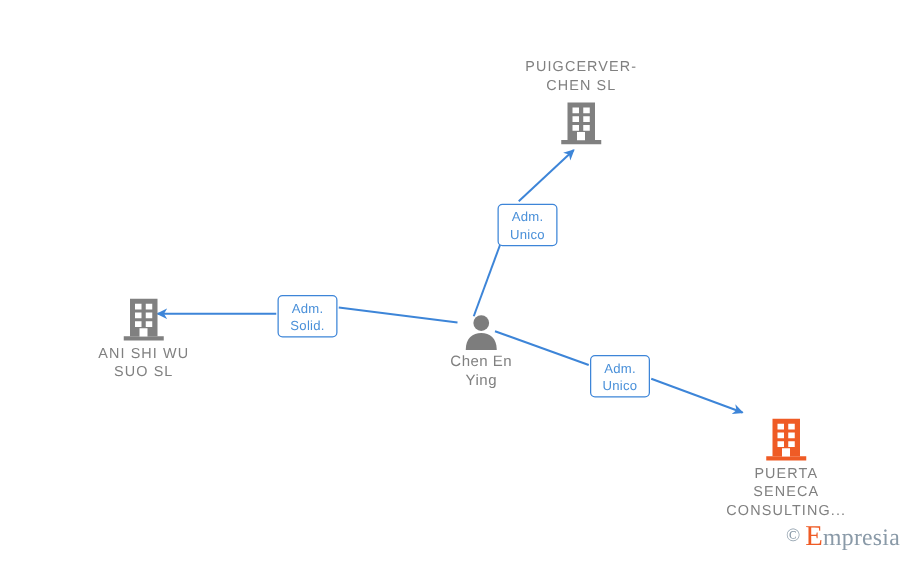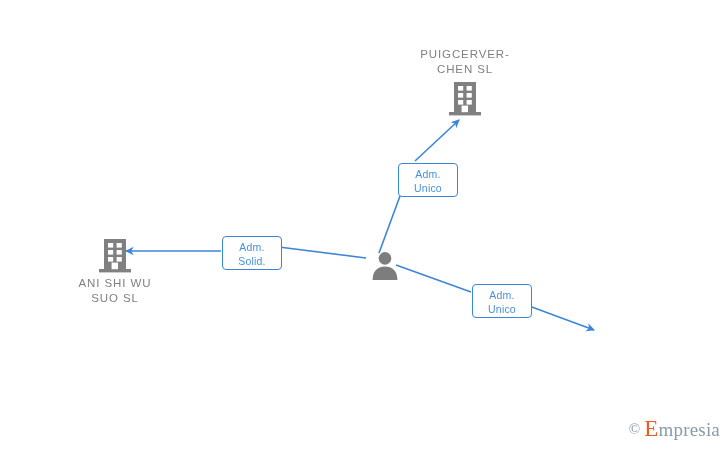--- a/index.html
+++ b/index.html
@@ -43,21 +43,21 @@
 
   .icon-wrap {
     display: block;
     line-height: 0;
   }
 
   
   .rel {
     position: absolute;
     box-sizing: border-box;
-    width: 60px;
+    width: 48px;
     height: 34px;
     border: 1px solid #3d85d8;
     border-radius: 4px;
     background: #ffffff;
     color: #4a90d9;
     font-size: 10.5px;
     line-height: 14px;
     text-align: center;
     padding-top: 3px;
     white-space: pre-line;
@@ -151,22 +151,42 @@
 SUO  SL</div>
   </div>
 
   <div class="node" style="left:385px; top:250px;">
     <span class="icon-wrap">
       <svg width="30" height="30" viewBox="0 0 30 30" xmlns="http://www.w3.org/2000/svg">
         <circle cx="15" cy="8.4" r="6.3" fill="#7d7d7d"></circle>
         <path d="M2.6 30 C2.6 20.2 8.2 16.4 15 16.4 C21.8 16.4 27.4 20.2 27.4 30 Z" fill="#7d7d7d"></path>
       </svg>
     </span>
-  </div>
-
+    <div class="node-label below" style="letter-spacing:0.4px; font-size:12px;">Chen En
+Ying</div>
+  </div>
+
+  <div class="node" style="left:629px; top:332px;">
+    <span class="icon-wrap">
+      <svg width="36" height="38" viewBox="0 0 36 38" xmlns="http://www.w3.org/2000/svg">
+        <rect x="7" y="3" width="22" height="30" fill="#ef5b25"></rect>
+        <rect x="2" y="33" width="32" height="3.4" fill="#ef5b25"></rect>
+        <rect x="11" y="7" width="5.2" height="4.6" fill="#ffffff"></rect>
+        <rect x="19.6" y="7" width="5.2" height="4.6" fill="#ffffff"></rect>
+        <rect x="11" y="14" width="5.2" height="4.6" fill="#ffffff"></rect>
+        <rect x="19.6" y="14" width="5.2" height="4.6" fill="#ffffff"></rect>
+        <rect x="11" y="21" width="5.2" height="4.6" fill="#ffffff"></rect>
+        <rect x="19.6" y="21" width="5.2" height="4.6" fill="#ffffff"></rect>
+        <rect x="14.6" y="26.6" width="6.4" height="6.6" fill="#ffffff"></rect>
+      </svg>
+    </span>
+    <div class="node-label below">PUERTA
+SENECA
+CONSULTING...</div>
+  </div>
 
   <div class="rel" style="left:398px; top:163px;">Adm.
 Unico</div>
 
   <div class="rel" style="left:222px; top:236px;">Adm.
 Solid.</div>
 
   <div class="rel" style="left:472px; top:284px;">Adm.
 Unico</div>
 

